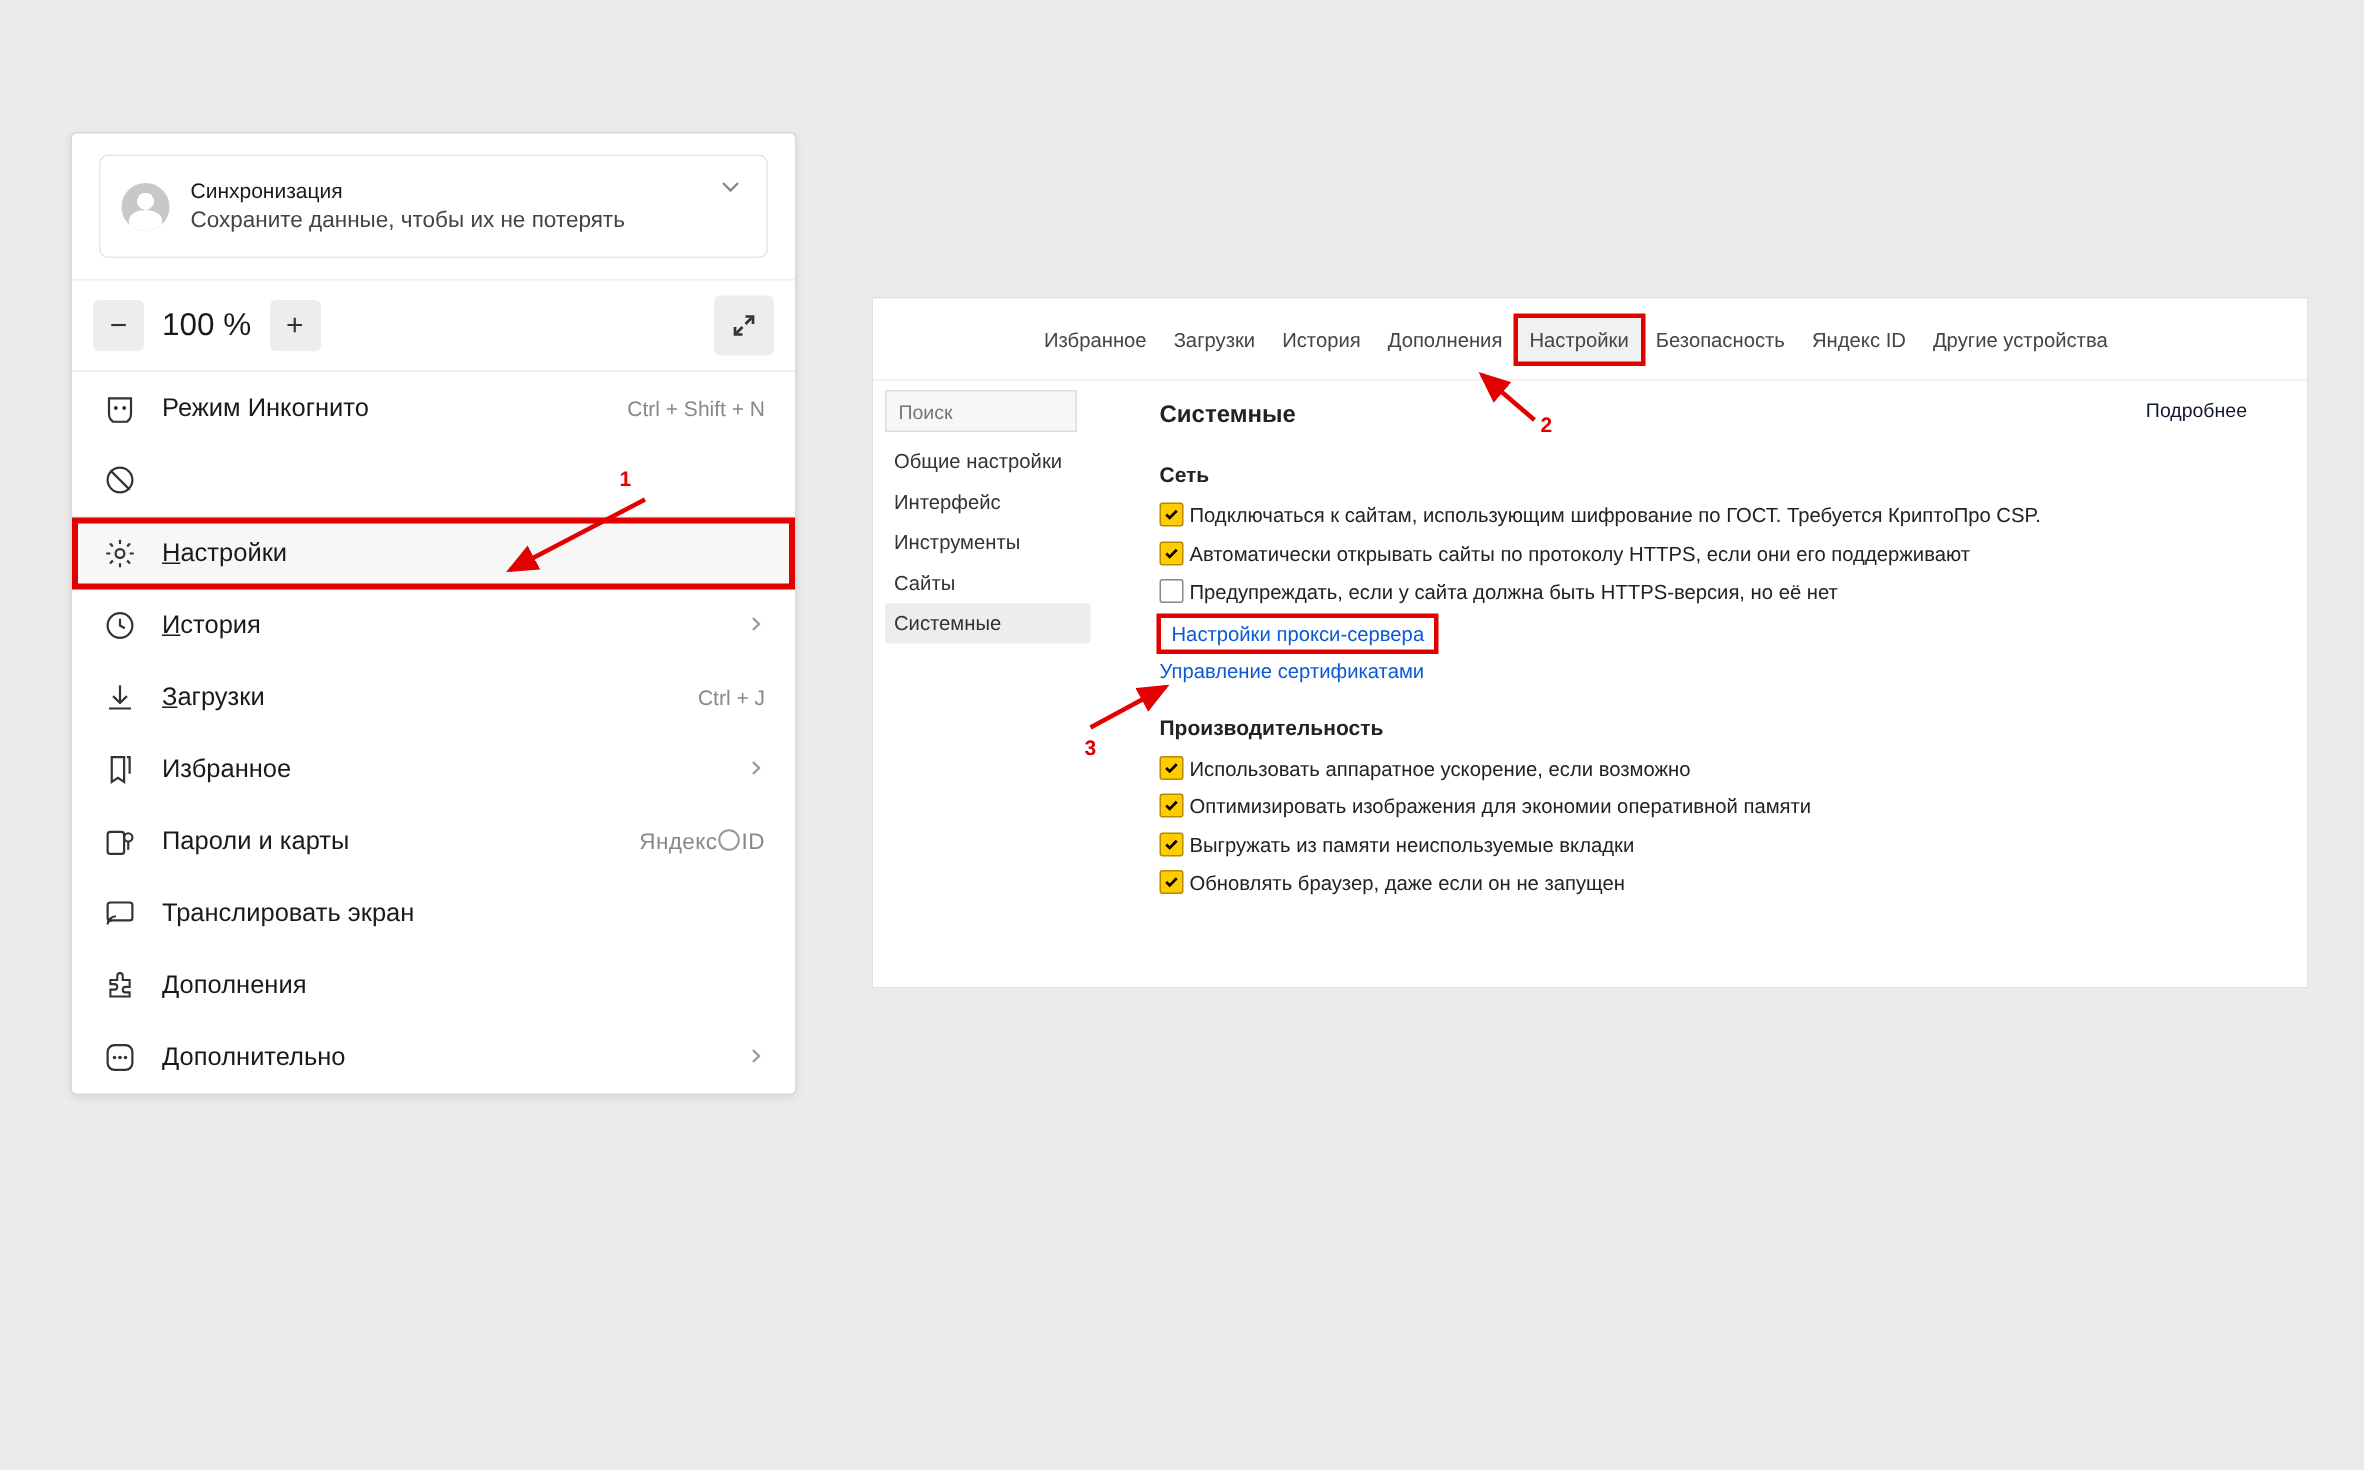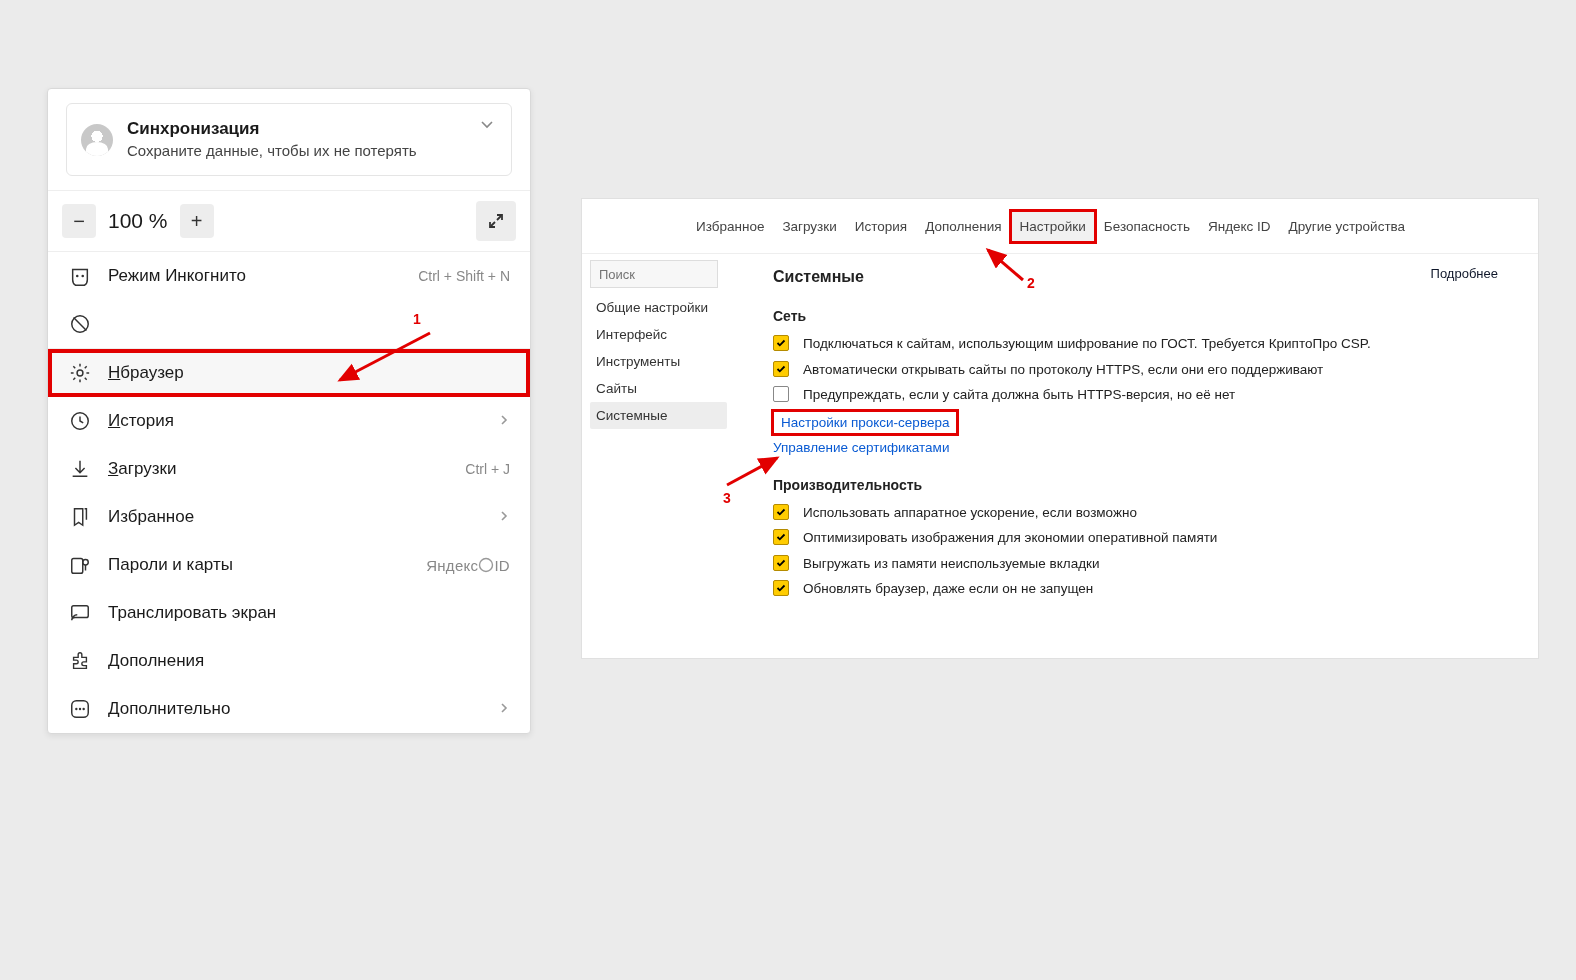--- a/index.html
+++ b/index.html
@@ -39,21 +39,21 @@
     width: 32px; height: 32px; border-radius: 50%;
     background: radial-gradient(circle at 50% 38%, #fff 0 22%, #c8c8c8 22% 100%);
     display: flex; align-items: flex-end; justify-content: center;
     overflow: hidden;
   }
   .sync-avatar::after{
     content:""; display:block; width:22px; height:14px; border-radius:50% 50% 0 0;
     background:#fff;
   }
   .sync-text { display:flex; flex-direction:column; line-height:1.35;}
-  .sync-title { font-weight: 700; font-size: 17px; }
+  .sync-title { font-weight: 400; font-size: 14px; }
   .sync-sub   { font-size: 15px; color: #444; }
   .sync-chevron { position:absolute; right:16px; top:12px; color:#888; }
 
   .zoom-row {
     border-top: 1px solid #eee;
     padding: 10px 14px 10px 14px;
     display: flex; align-items: center; gap: 10px;
   }
   .zoom-btn {
     width: 34px; height: 34px;
@@ -143,21 +143,21 @@
     flex:1;
     padding: 10px 10px 10px 46px;
     font-size: 13.5px;
     color:#222;
     position:relative;
     overflow:hidden;
   }
   .page-title { font-weight:700; font-size:16px; margin: 4px 0 2px 0;}
   .page-link { color:#0f172a; cursor:pointer; font-size:13px;}
   .section-title { font-weight:700; margin: 22px 0 10px 0; font-size:14px;}
-  .check-row { display:flex; align-items:flex-start; gap:14px; margin: 6px 0; line-height:1.45;}
+  .check-row { display:flex; align-items:flex-start; gap:4px; margin: 6px 0; line-height:1.45;}
   .ycheck {
     width:16px; height:16px; flex:0 0 16px; margin-top:1px;
     border:1px solid #b58b00; border-radius:2px;
     display:flex; align-items:center; justify-content:center;
     background:#ffcc00; color:#000;
   }
   .ycheck.unchecked { background:#fff; border-color:#888;}
   .ycheck svg { display:none; }
   .ycheck:not(.unchecked) svg { display:block; }
   .link-row { margin:6px 0; }
@@ -224,21 +224,21 @@
 
   <div class="menu-sep"></div>
 
   <div class="menu-item highlight">
     <span class="menu-icon">
       <svg width="22" height="22" viewBox="0 0 24 24">
           <circle cx="12" cy="12" r="3.2" fill="none" stroke="#333" stroke-width="1.6"></circle>
           <path d="M12 2v3M12 19v3M2 12h3M19 12h3M4.7 4.7l2.1 2.1M17.2 17.2l2.1 2.1M19.3 4.7l-2.1 2.1M6.8 17.2l-2.1 2.1" stroke="#333" stroke-width="1.6"></path>
         </svg>
     </span>
-    <span class="menu-label"><u>Н</u><span></span><span id="_settings_rest">браузер</span></span>
+    <span class="menu-label"><u>Н</u><span></span><span id="_settings_rest">астройки</span></span>
   </div>
 
   <div class="menu-item">
     <span class="menu-icon">
       <svg width="22" height="22" viewBox="0 0 24 24">
           <circle cx="12" cy="12" r="9" fill="none" stroke="#333" stroke-width="1.6"></circle>
           <path d="M12 7v5l3.5 2" fill="none" stroke="#333" stroke-width="1.6"></path>
         </svg>
     </span>
     <span class="menu-label"><u>И</u><span id="_history_rest">стория</span></span>

